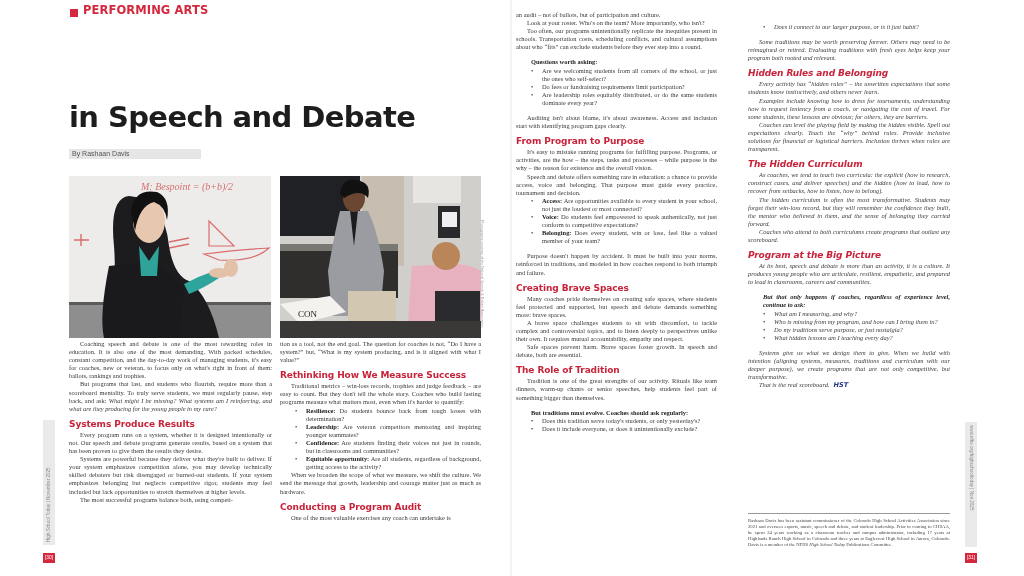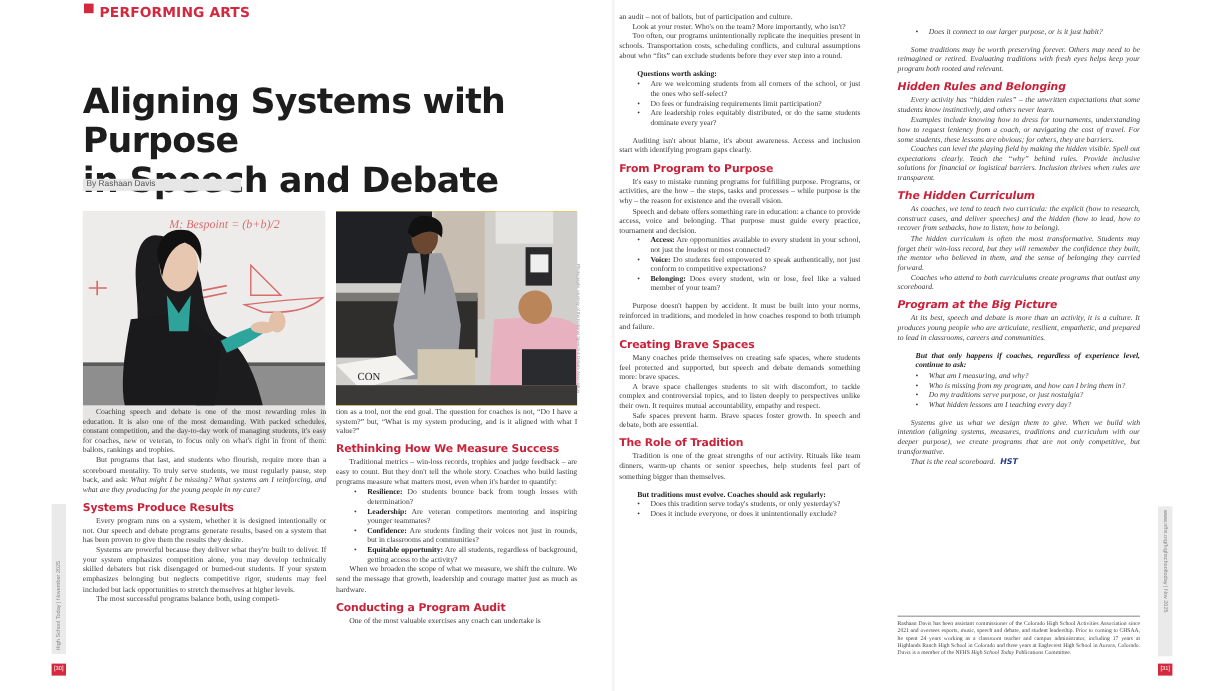--- a/index.html
+++ b/index.html
@@ -5,35 +5,35 @@
   * { box-sizing: border-box; margin: 0; padding: 0; }
   html, body { width: 1024px; height: 576px; overflow: hidden; background: #ffffff; }
   body { position: relative; font-family: "Liberation Serif", serif; color: #333; }
 
   .page { position: absolute; top: 0; height: 576px; background: #fff; }
   .page-left { left: 0; width: 512px; }
   .page-right { left: 512px; width: 512px; }
   .gutter { position: absolute; left: 509px; top: 0; width: 6px; height: 576px;
             background: linear-gradient(to right, #fff, #eee 50%, #fff); }
 
-  .section-tag { position: absolute; left: 70px; top: 3px; display: flex; align-items: flex-start;
+  .section-tag { position: absolute; left: 70px; top: 3px; display: flex; align-items: flex-end;
                  font-family: "DejaVu Sans", sans-serif; font-weight: bold; font-size: 11.5px;
                  color: #d3283d; letter-spacing: 0.1px; }
   .section-tag .sq { width: 8px; height: 8px; background: #d3283d; margin-right: 5px; }
 
   .title { position: absolute; left: 69px; top: 68px; width: 430px;
            font-family: "DejaVu Sans", sans-serif; font-weight: bold; font-size: 29px;
            line-height: 33px; color: #1d1d1d; letter-spacing: -0.6px; }
 
   .byline { position: absolute; left: 69px; top: 149px; width: 132px; height: 10px;
             background: #e6e6e6; font-family: "Liberation Sans", sans-serif; font-size: 7px;
             line-height: 10px; color: #555; padding-left: 3px; }
 
   .photo { position: absolute; overflow: hidden; }
-  .photo1 { left: 69px; top: 176px; width: 202px; height: 190px; background: #e7e5e3; }
+  .photo1 { left: 69px; top: 176px; width: 202px; height: 162px; background: #e7e5e3; }
   .photo2 { left: 280px; top: 176px; width: 201px; height: 162px; background: #eab308; }
 
   .credit { position: absolute; left: 484px; top: 220px; font-family: "Liberation Sans", sans-serif;
             font-size: 3.6px; color: #999; transform: rotate(90deg); transform-origin: left top;
             white-space: nowrap; }
 
   .col { position: absolute; font-size: 6.4px; line-height: 8.1px; text-align: justify; color: #3a3a3a; }
   .col p { text-indent: 11px; }
   .col p.noind { text-indent: 0; }
   .col h2 { font-family: "DejaVu Sans", sans-serif; font-weight: bold; font-size: 9px;
@@ -71,21 +71,21 @@
 </head>
 <body>
 
 <div class="page page-left">
   <div class="section-tag">
     <span class="sq"></span>
     <span>PERFORMING ARTS</span>
   </div>
 
   <h1 class="title">
-    <span>Aligning Systems with Purpose</span><br>
+    <br>
     <span>in Speech and Debate</span>
   </h1>
 
   <div class="byline">By Rashaan Davis</div>
 
   <div class="photo photo1">
     <svg width="202" height="162" viewBox="0 0 202 162">
       <rect x="0" y="0" width="202" height="128" fill="#eeeceb"></rect>
       <rect x="0" y="128" width="202" height="34" fill="#8f8e8e"></rect>
       <rect x="0" y="126" width="202" height="3" fill="#5a5a5a"></rect>

